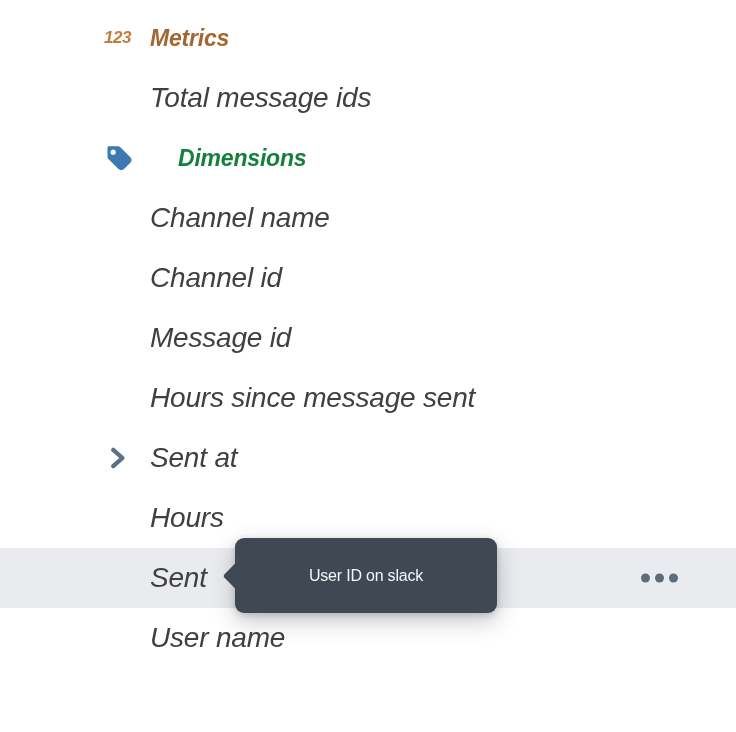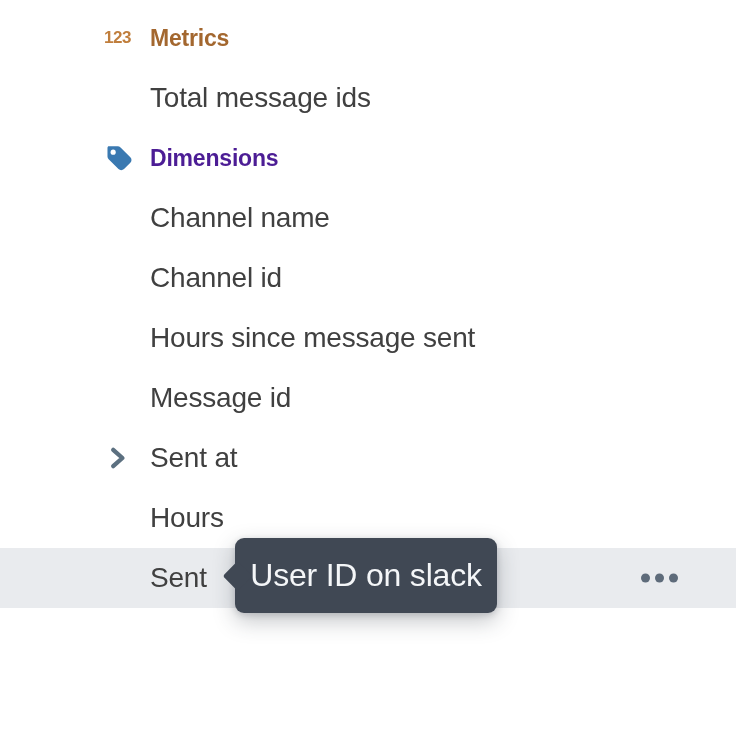--- a/index.html
+++ b/index.html
@@ -6,20 +6,21 @@
   html, body { width: 736px; height: 732px; overflow: hidden; }
   body {
     background: #ffffff;
     font-family: "Liberation Sans", "DejaVu Sans", sans-serif;
     color: #252A31;
     position: relative;
   }
   .tree {
     padding-top: 8px;
     width: 736px;
+    font-style: italic;
   }
   .row {
     height: 60px;
     display: flex;
     align-items: center;
     padding-left: 104px;
     position: relative;
     width: 736px;
   }
   .icon-slot {
@@ -34,21 +35,21 @@
     color: #404040;
     white-space: nowrap;
   }
   .header-label {
     font-size: 23px;
     font-weight: 700;
     letter-spacing: -0.2px;
     white-space: nowrap;
   }
   .metrics-header .header-label { color: #A3672F; text-align: center; }
-  .dimensions-header .header-label { color: #4c1d95; }
+  .dimensions-header .header-label { color: #15803d; margin-left: 28px; }
   .num-icon {
     font-size: 17px;
     font-weight: 700;
     letter-spacing: -0.5px;
     color: #C07E3C;
   }
   .row.highlighted { background: #E9EBEE; }
   .more-dots {
     position: absolute;
     right: 58px;
@@ -81,21 +82,21 @@
   .tooltip-arrow {
     position: absolute;
     left: -8px;
     top: 50%;
     width: 21px; height: 21px;
     background: #404854;
     transform: translateY(-50%) rotate(45deg);
     border-radius: 3px;
   }
   .tooltip-text {
-    font-size: 32px;
+    font-size: 16px;
     color: #F4F6F8;
     letter-spacing: -0.2px;
     white-space: nowrap;
     position: relative;
     z-index: 1;
   }
   svg { display: block; }
 </style>
 </head>
 <body>
@@ -129,26 +130,26 @@
     <span class="row-label">Channel name</span>
   </div>
 
   <div class="row">
     <span class="icon-slot"></span>
     <span class="row-label">Channel id</span>
   </div>
 
   <div class="row">
     <span class="icon-slot"></span>
-    <span class="row-label">Hours since message sent</span>
+    <span class="row-label">Message id</span>
   </div>
 
   <div class="row">
     <span class="icon-slot"></span>
-    <span class="row-label">Message id</span>
+    <span class="row-label">Hours since message sent</span>
   </div>
 
   <div class="row">
     <span class="icon-slot">
       <svg width="26" height="26" viewBox="0 0 24 24">
         <polyline points="8.5,4.5 17,12 8.5,19.5" fill="none" stroke="#5C7080" stroke-width="4" stroke-linecap="round" stroke-linejoin="round"></polyline>
       </svg>
     </span>
     <span class="row-label">Sent at</span>
   </div>
@@ -161,19 +162,23 @@
   <div class="row highlighted">
     <span class="icon-slot"></span>
     <span class="row-label">Sent</span>
     <span class="more-dots">
       <span class="dot"></span>
       <span class="dot"></span>
       <span class="dot"></span>
     </span>
   </div>
 
+  <div class="row">
+    <span class="icon-slot"></span>
+    <span class="row-label">User name</span>
+  </div>
 
 </div>
 
 <div class="tooltip">
   <span class="tooltip-arrow"></span>
   <span class="tooltip-text">User ID on slack</span>
 </div>
 
 </body></html>

